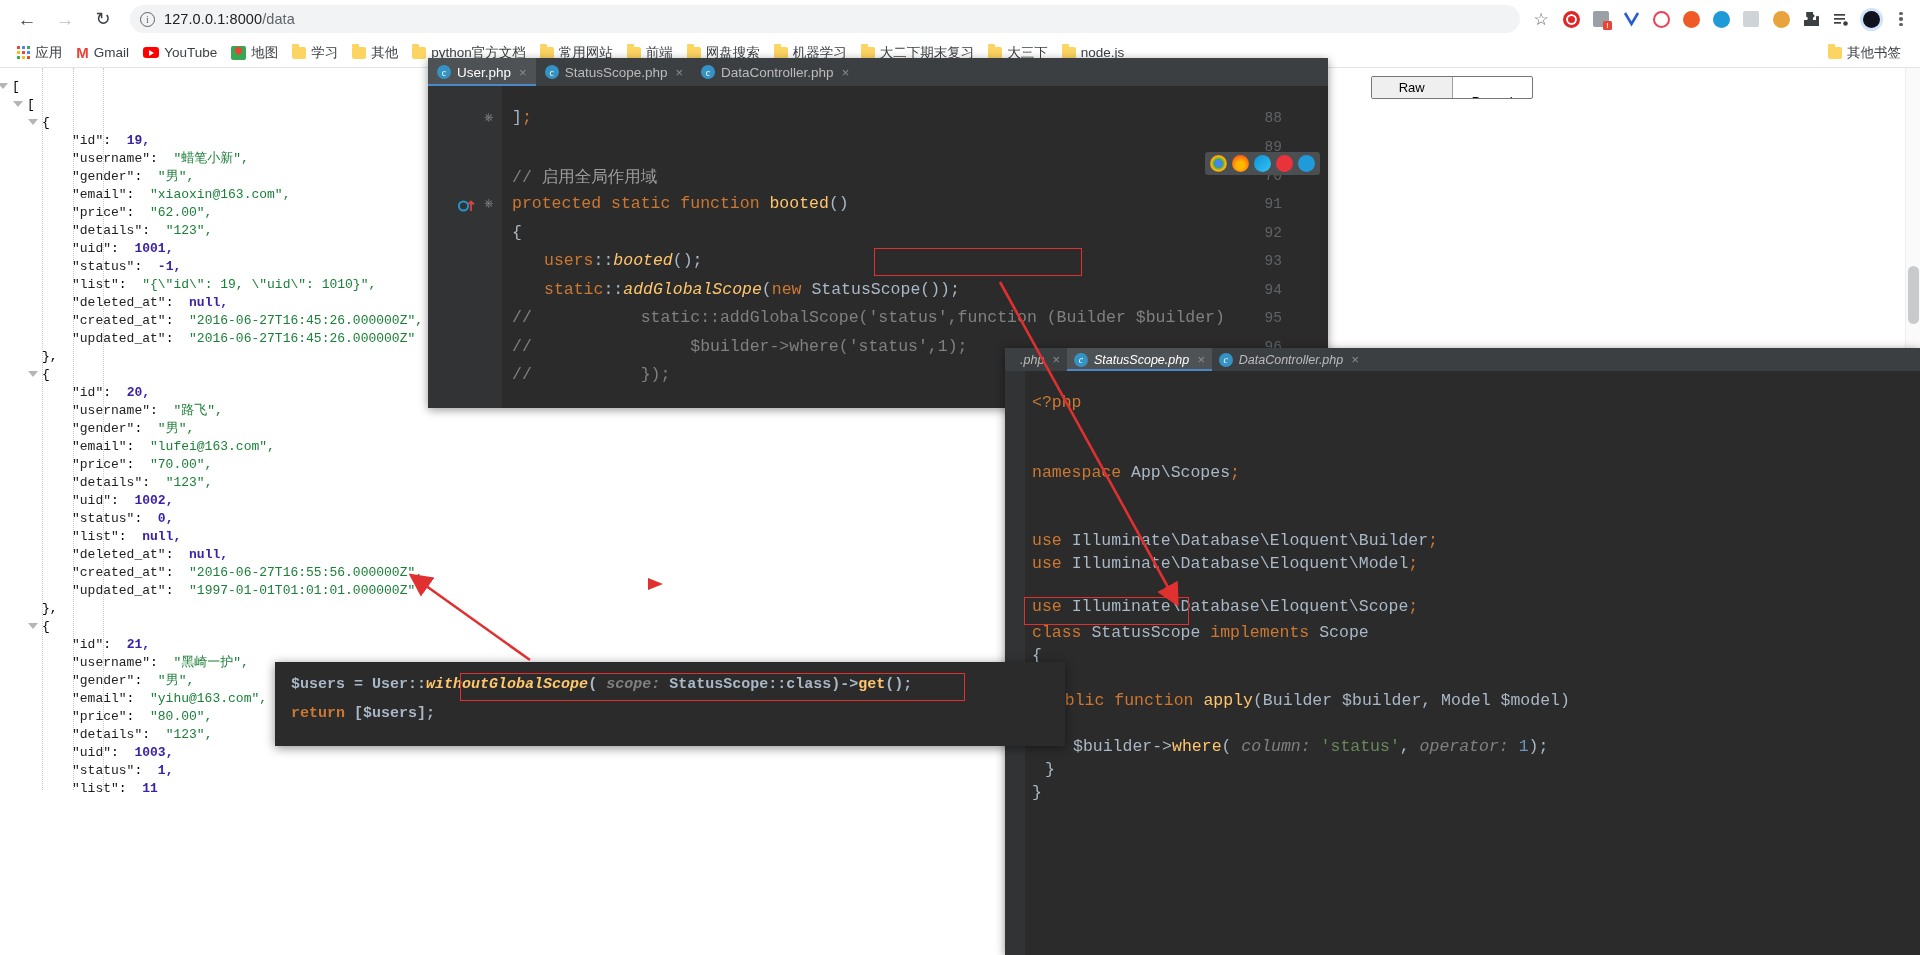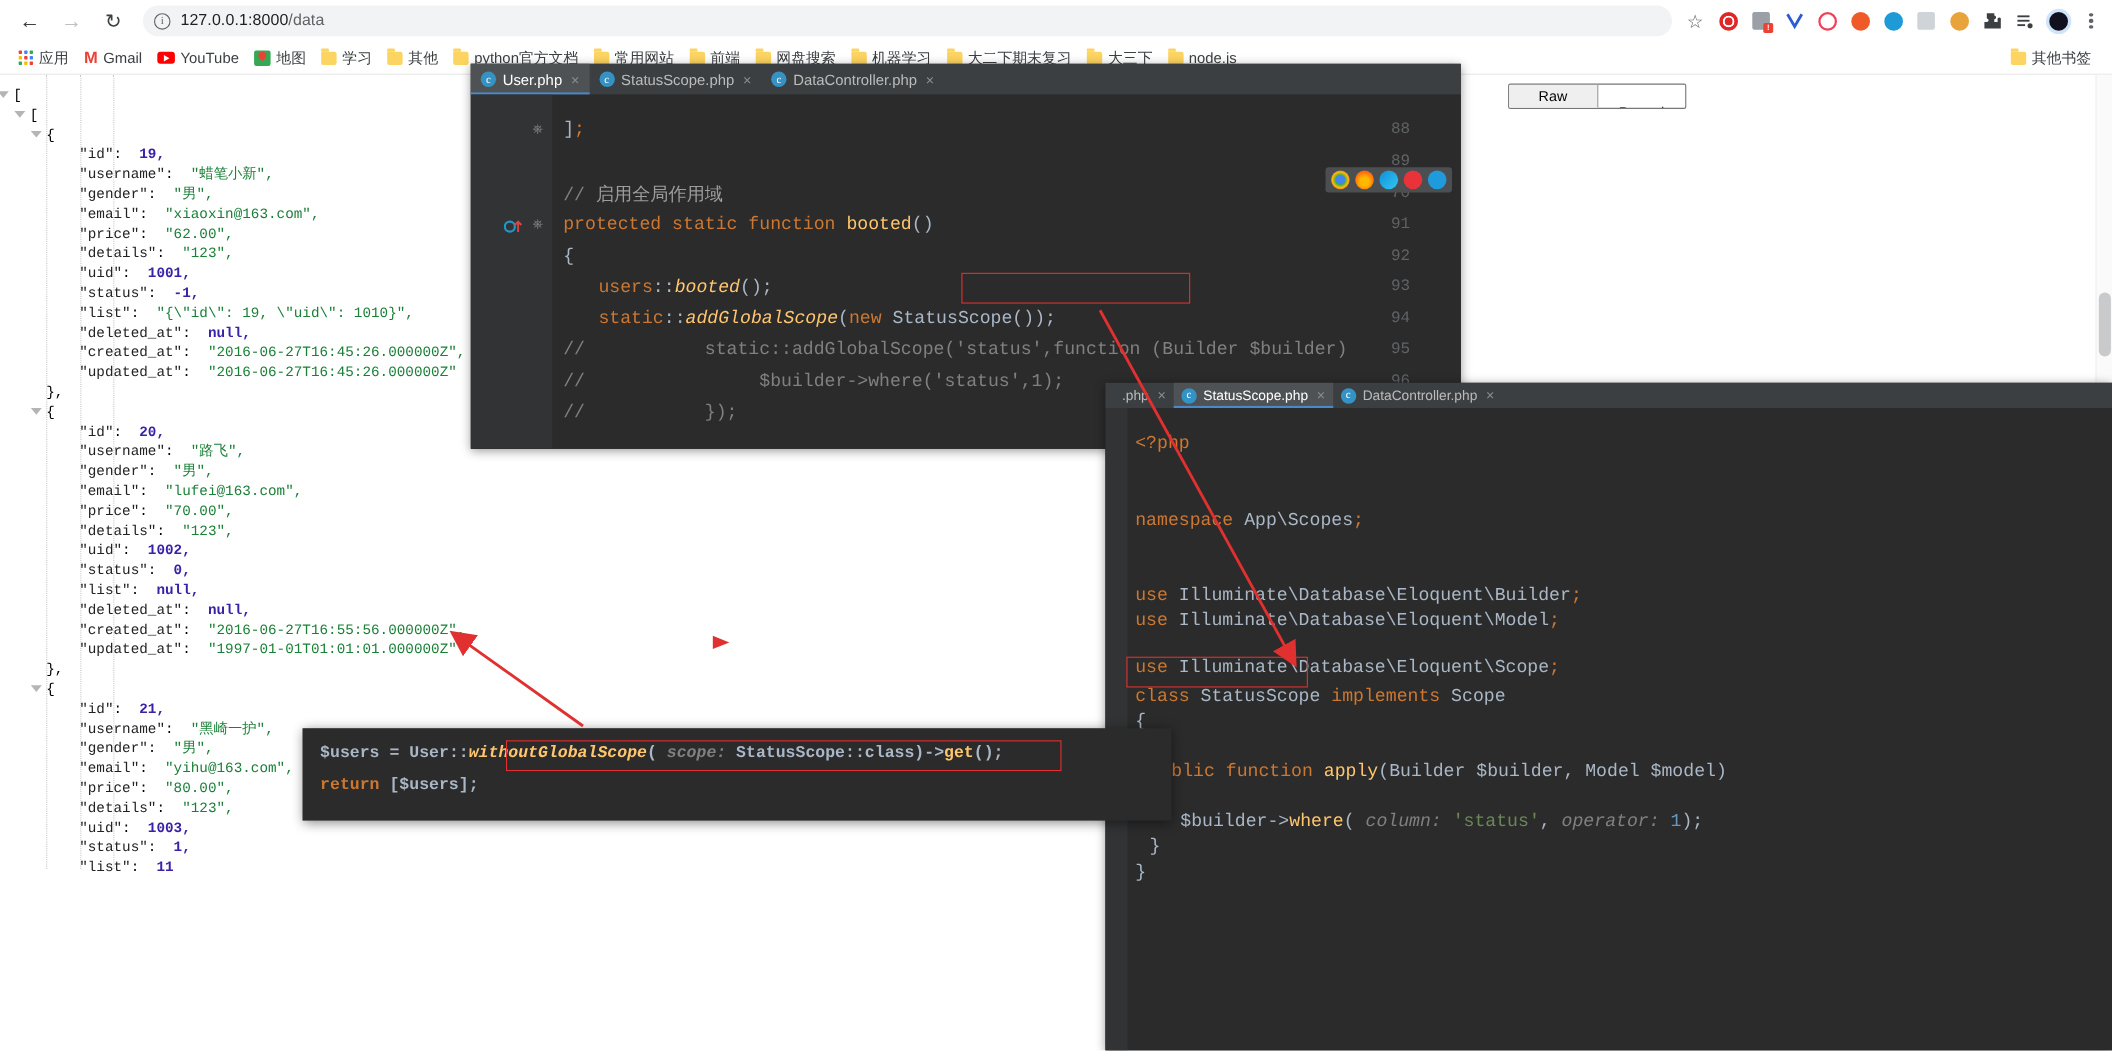--- a/index.html
+++ b/index.html
@@ -136,21 +136,21 @@
   
   #run-icons { position:absolute; right:8px; top:66px; display:flex; gap:5px; align-items:center;
     background:#4c4f51; border-radius:3px; padding:3px 5px; }
   #run-icons span { width:17px; height:17px; border-radius:50%; display:block; }
 
   
   #ide-scope {
     position:absolute; left:1005px; top:348px; width:915px; height:607px;
     background:#2b2b2b; box-shadow:0 2px 9px rgba(0,0,0,.45);
   }
-  #ide-scope .tabbar { height:23px; background:#3c3f41; display:flex; align-items:stretch; padding-left:8px; }
+  #ide-scope .tabbar { height:23px; background:#3c3f41; display:flex; align-items:stretch; padding-left:8px;font-style:italic; }
   #ide-scope .tab { font-size:12.5px; padding:0 7px; }
   #ide-scope .code-area { height:calc(100% - 23px); }
   #ide-scope .gutter { width:20px; background:#313335; }
   #ide-scope .codeline { left:27px; font-size:16.5px; }
 
   
   #code-overlay {
     position:absolute; left:275px; top:662px; width:790px; height:84px; background:#2b2b2b;
     box-shadow:0 2px 10px rgba(0,0,0,.45);
   }

